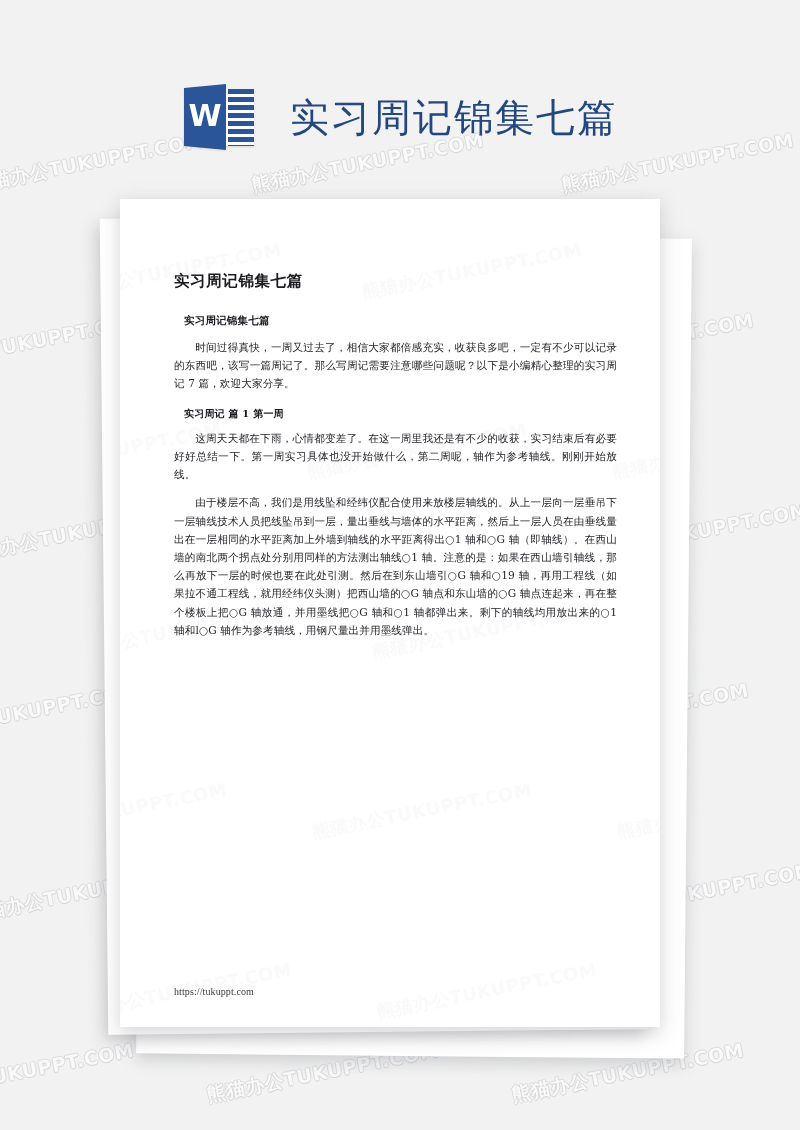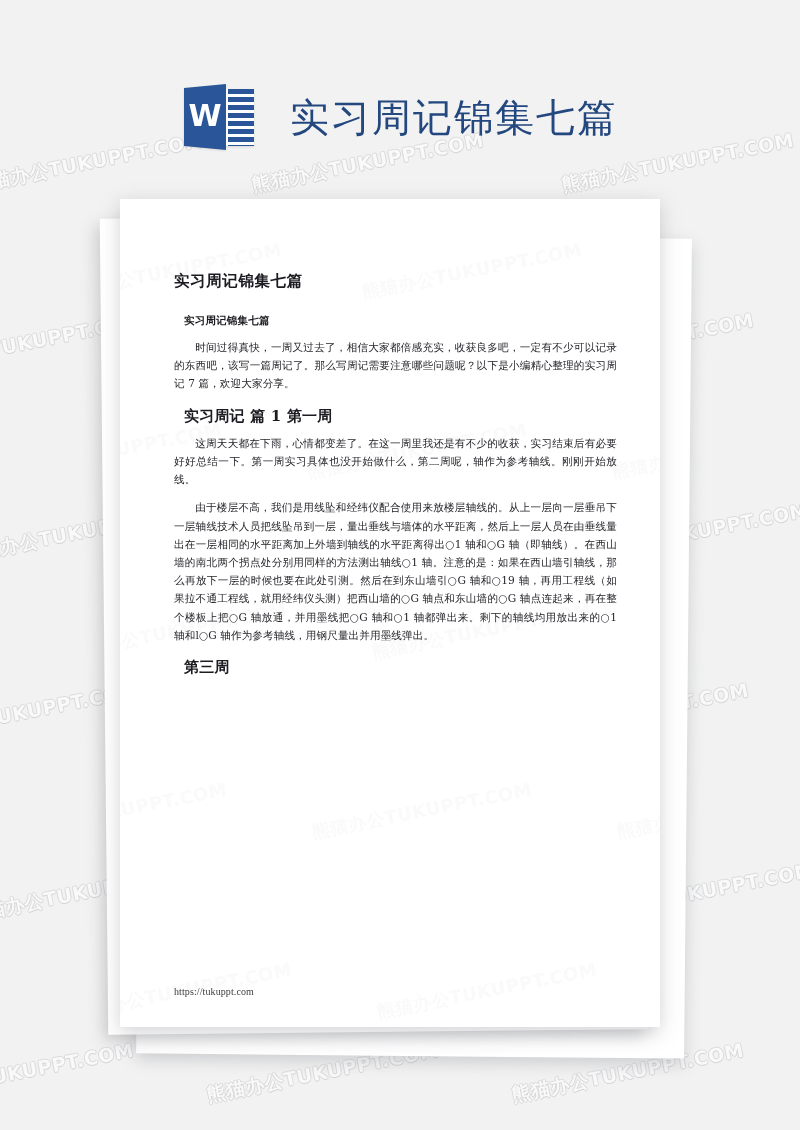--- a/index.html
+++ b/index.html
@@ -162,21 +162,21 @@
     color: #1b1b21;
   }
   .doc-sub {
     font-size: 10.5px;
     font-weight: 700;
     margin: 0 0 10px 10px;
     letter-spacing: 0.2px;
     color: #1b1b21;
   }
   .doc-head {
-    font-size: 15px;
+    font-size: 10px;
     font-weight: 700;
     margin: 14px 0 8px 10px;
     letter-spacing: 0.2px;
     color: #1b1b21;
   }
   .doc-p {
     font-size: 10.6px;
     line-height: 1.72;
     text-align: justify;
     text-justify: inter-ideograph;
@@ -253,21 +253,20 @@
 
       <div class="doc-sub">实习周记锦集七篇</div>
 
       <p class="doc-p">时间过得真快，一周又过去了，相信大家都倍感充实，收获良多吧，一定有不少可以记录的东西吧，该写一篇周记了。那么写周记需要注意哪些问题呢？以下是小编精心整理的实习周记 7 篇，欢迎大家分享。</p>
 
       <div class="doc-head">实习周记 篇 1 第一周</div>
 
       <p class="doc-p">这周天天都在下雨，心情都变差了。在这一周里我还是有不少的收获，实习结束后有必要好好总结一下。第一周实习具体也没开始做什么，第二周呢，轴作为参考轴线。刚刚开始放线。</p>
       <p class="doc-p">由于楼层不高，我们是用线坠和经纬仪配合使用来放楼层轴线的。从上一层向一层垂吊下一层轴线技术人员把线坠吊到一层，量出垂线与墙体的水平距离，然后上一层人员在由垂线量出在一层相同的水平距离加上外墙到轴线的水平距离得出○1 轴和○G 轴（即轴线）。在西山墙的南北两个拐点处分别用同样的方法测出轴线○1 轴。注意的是：如果在西山墙引轴线，那么再放下一层的时候也要在此处引测。然后在到东山墙引○G 轴和○19 轴，再用工程线（如果拉不通工程线，就用经纬仪头测）把西山墙的○G 轴点和东山墙的○G 轴点连起来，再在整个楼板上把○G 轴放通，并用墨线把○G 轴和○1 轴都弹出来。剩下的轴线均用放出来的○1 轴和l○G 轴作为参考轴线，用钢尺量出并用墨线弹出。</p>
 
-      <div class="doc-head">第三周</div>
 
       <div class="doc-footer">https://tukuppt.com</div>
     </div>
     <div class="doc-wm" id="docWm">
         <div class="wm" style="left: -60px; top: 60px;">熊猫办公TUKUPPT.COM</div>
         <div class="wm" style="left: 240px; top: 60px;">熊猫办公TUKUPPT.COM</div>
         <div class="wm" style="left: 540px; top: 60px;">熊猫办公TUKUPPT.COM</div>
         <div class="wm" style="left: -120px; top: 240px;">熊猫办公TUKUPPT.COM</div>
         <div class="wm" style="left: 185px; top: 240px;">熊猫办公TUKUPPT.COM</div>
         <div class="wm" style="left: 490px; top: 240px;">熊猫办公TUKUPPT.COM</div>

